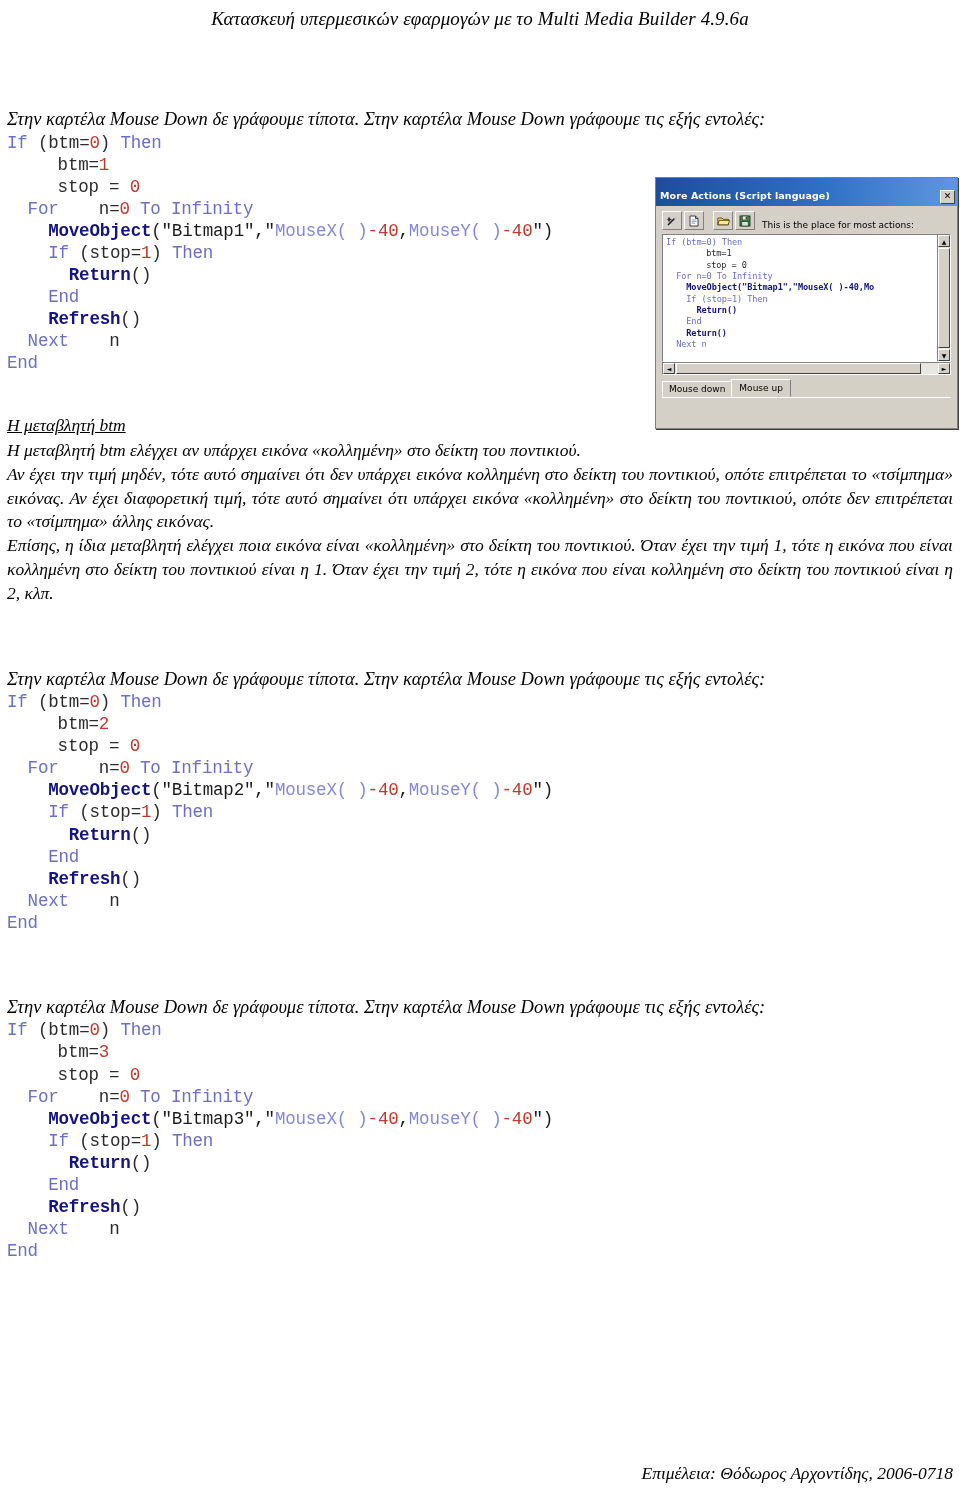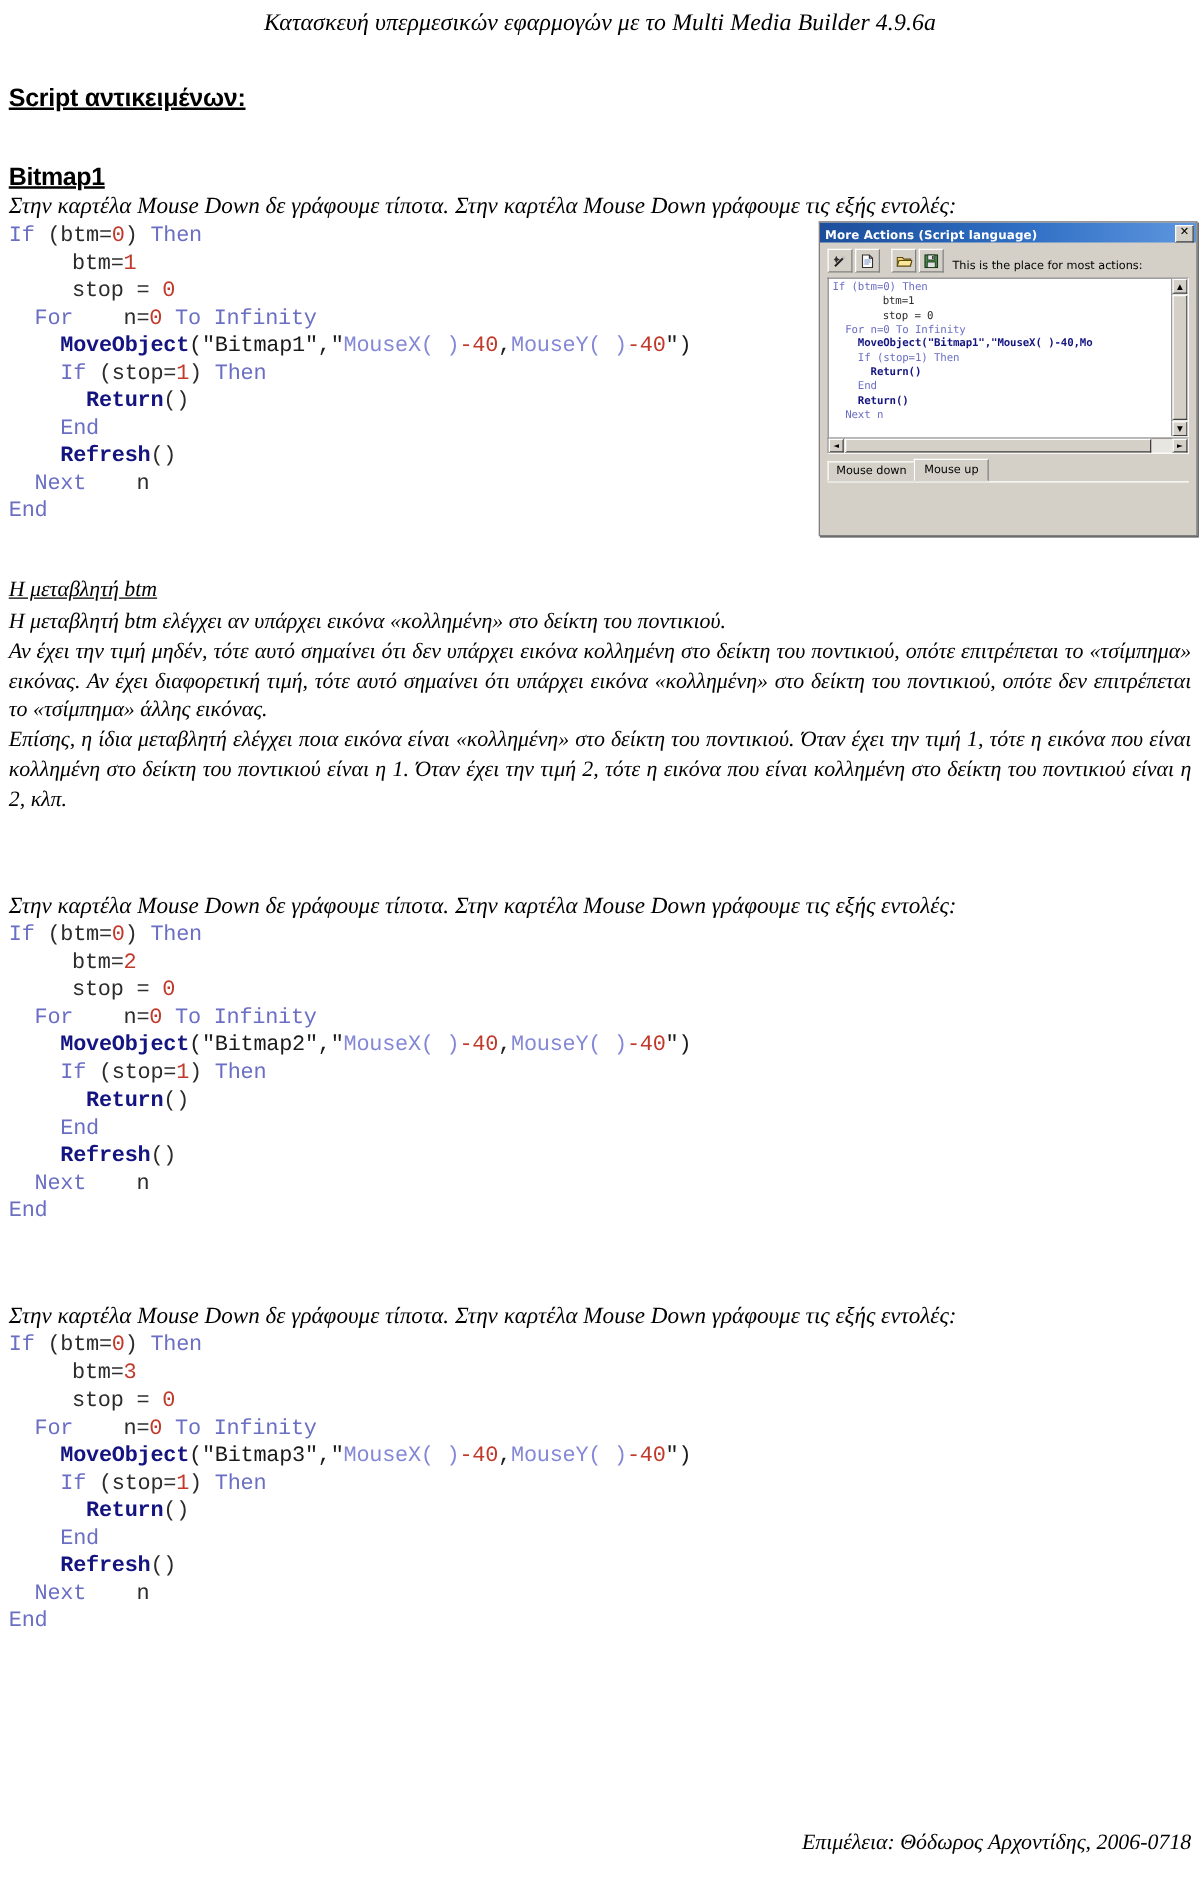--- a/index.html
+++ b/index.html
@@ -134,22 +134,22 @@
     box-shadow: 1px 1px 0 #404040;
     font-family: "DejaVu Sans", "Liberation Sans", sans-serif;
     font-size: 9px;
     box-sizing: border-box;
     overflow: hidden;
   }
   .dlg-titlebar {
     height: 16px;
     background: linear-gradient(to right, #1c4e9c 0%, #2f6fc4 55%, #5f97df 100%);
     display: flex;
-    align-items: flex-end;
-    padding: 0 2px 0 4px;
+    align-items: flex-start;
+    padding: 12px 2px 0 4px;
     color: #ffffff;
     gap: 36px;
   }
   .dlg-title {
     flex: 1;
     font-size: 9.5px;
     font-weight: bold;
     white-space: nowrap;
     letter-spacing: 0.1px;
   }
@@ -335,25 +335,23 @@
     cursor: pointer;
   }
 </style>
 </head>
 <body>
 
 <div class="page-header">Κατασκευή υπερμεσικών εφαρμογών με το Multi Media Builder 4.9.6a</div>
 
 <div class="content">
 
-  <h2 class="section-head">Script αντικειμένων:</h2>
 
   <div class="spacer-lg"></div>
 
-  <h3 class="object-head">Bitmap1</h3>
   <p class="greek-line">Στην καρτέλα Mouse Down δε γράφουμε τίποτα. Στην καρτέλα Mouse Down γράφουμε τις εξής εντολές:</p>
 
   <pre class="code-block"><span class="kw">If</span> <span class="punc">(btm=</span><span class="num">0</span><span class="punc">)</span> <span class="kw">Then</span>
   <span class="plain">btm=</span><span class="num">1</span>
   <span class="plain">stop = </span><span class="num">0</span>
   <span class="kw">For</span> <span class="plain">n=</span><span class="num">0</span> <span class="kw">To</span> <span class="kw">Infinity</span>
     <span class="fn">MoveObject</span><span class="str">("Bitmap1","</span><span class="ident">MouseX( )</span><span class="num">-40</span><span class="str">,</span><span class="ident">MouseY( )</span><span class="num">-40</span><span class="str">")</span>
     <span class="kw">If</span> <span class="punc">(stop=</span><span class="num">1</span><span class="punc">)</span> <span class="kw">Then</span>
       <span class="fn">Return</span><span class="punc">()</span>
     <span class="kw">End</span>

